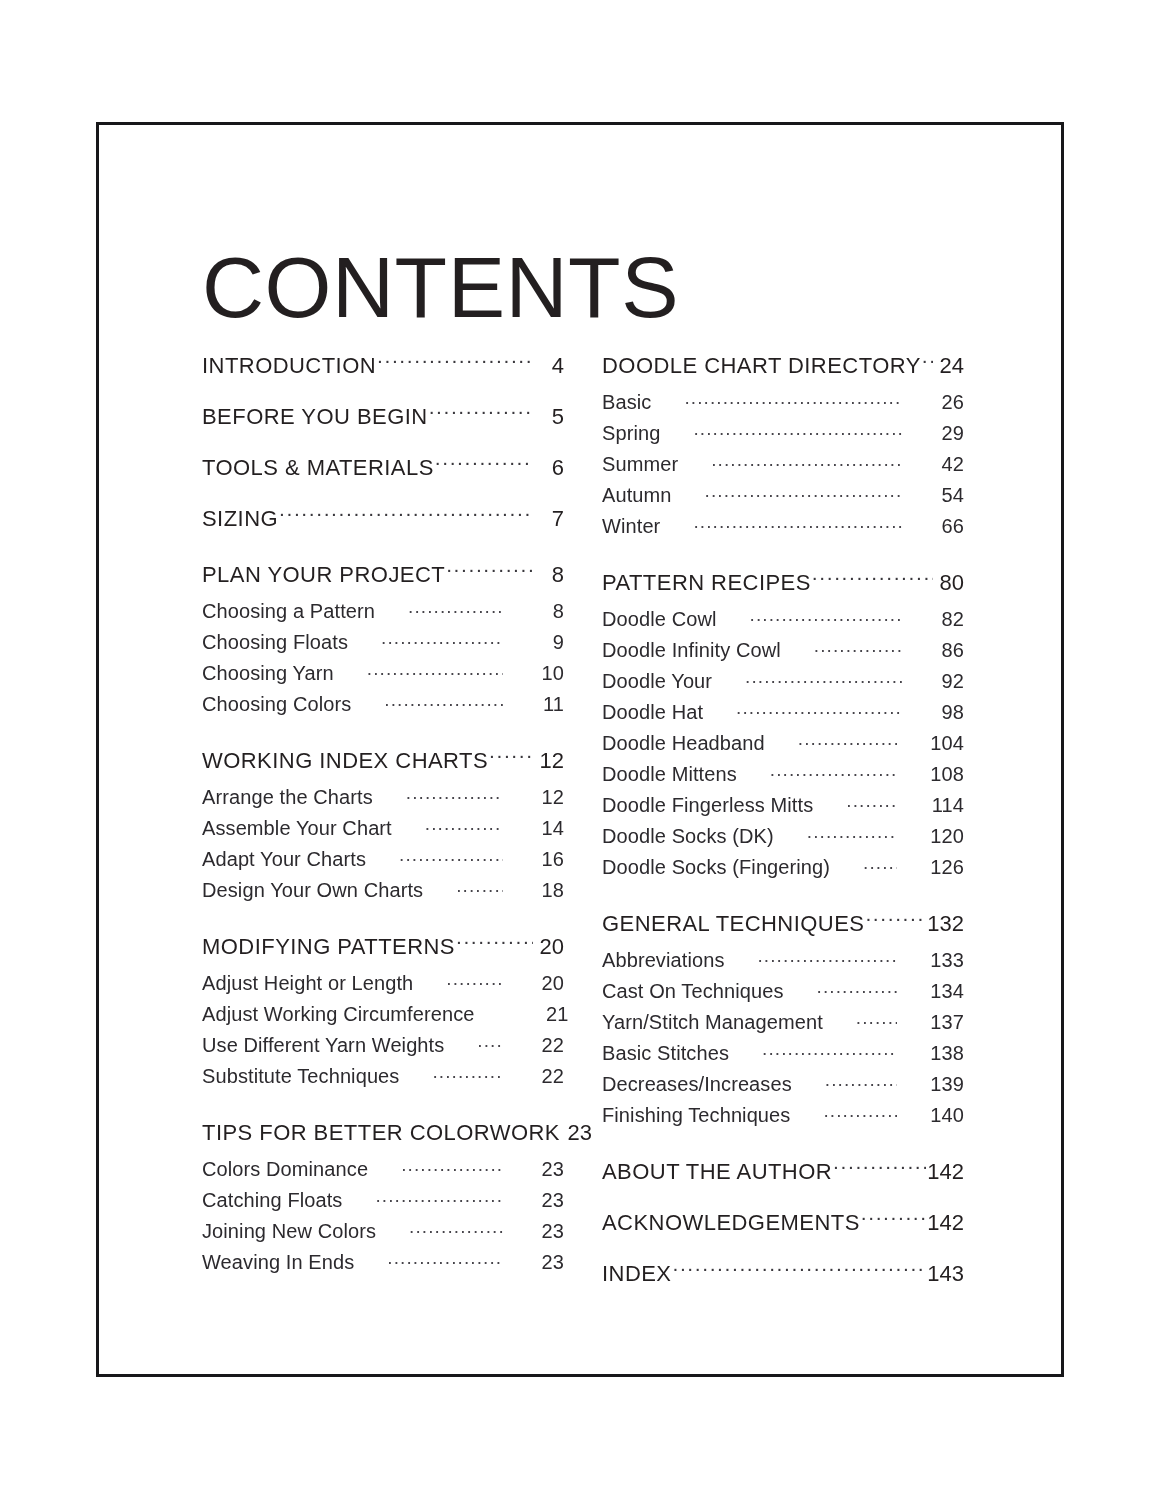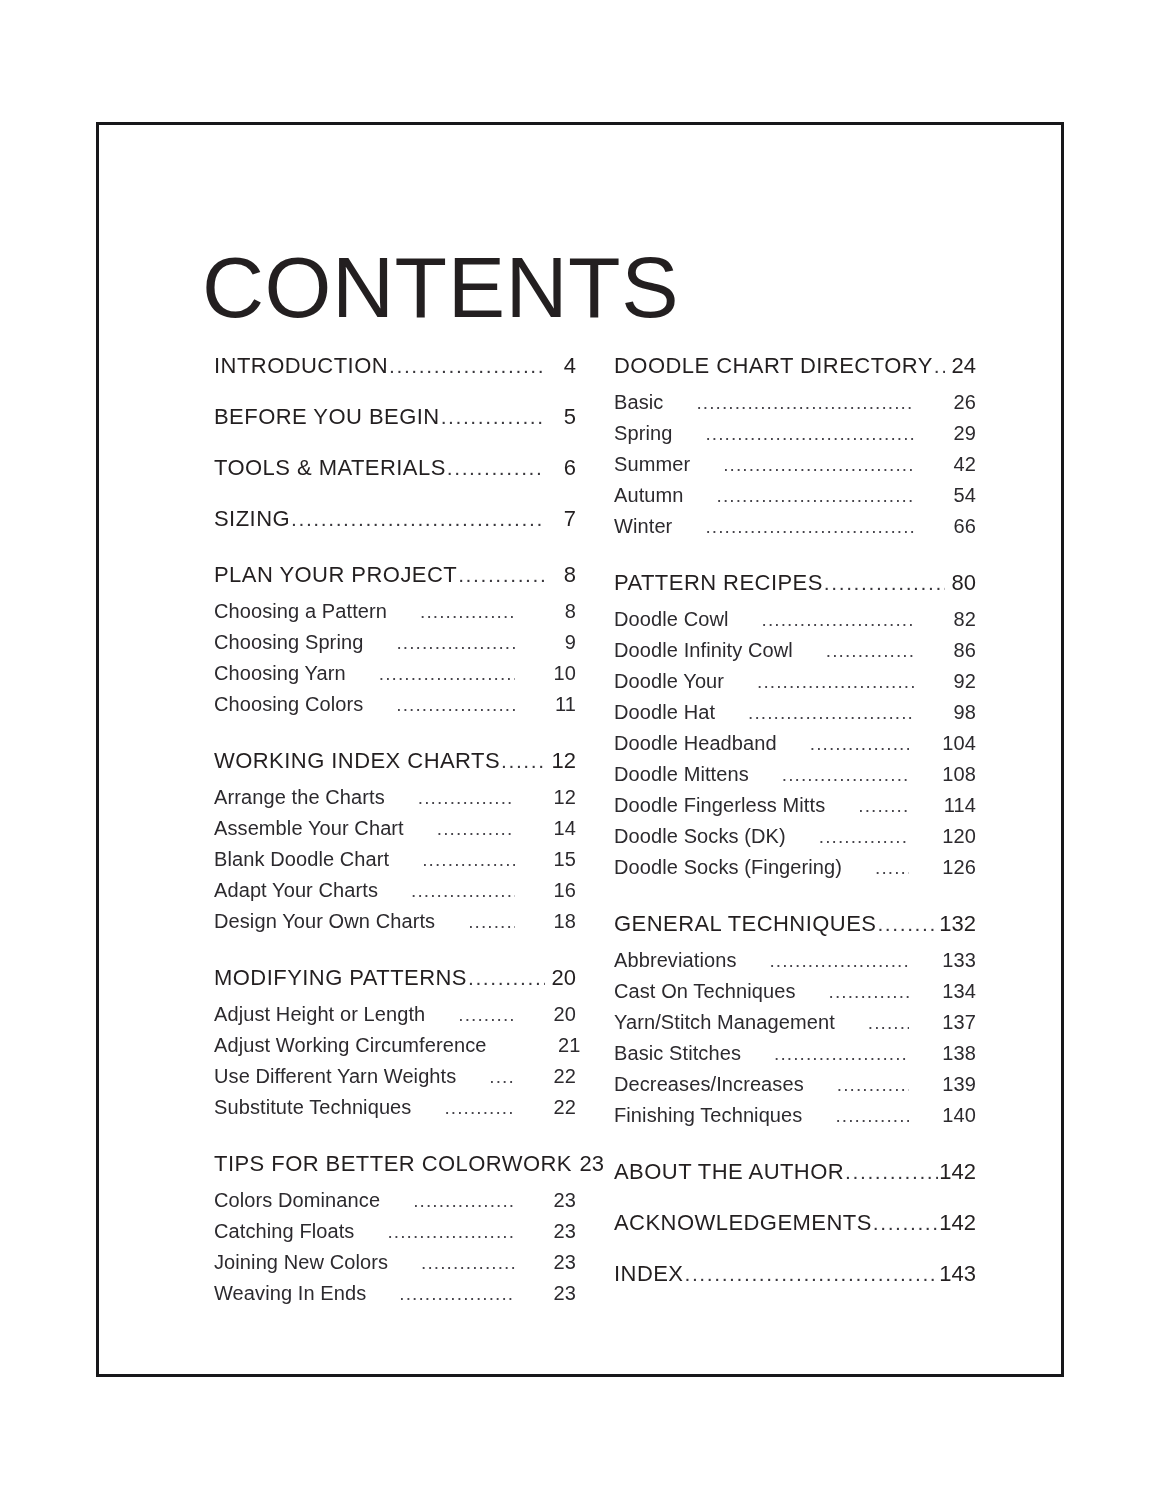--- a/index.html
+++ b/index.html
@@ -57,24 +57,23 @@
   .col {
     width: 362px;
     flex: 0 0 362px;
   }
 
   
   .group { margin-bottom: 0; }
 
   .entry {
     display: flex;
-    align-items: flex-end;
+    align-items: center;
     width: 100%;
     white-space: nowrap;
-    margin-left: 12px;
   }
 
   .entry .label {
     flex: 0 0 auto;
   }
   .entry .leader {
     flex: 1 1 auto;
     overflow: hidden;
     height: 1em;
     position: relative;
@@ -184,21 +183,21 @@
             <span class="label">PLAN YOUR PROJECT</span>
             <span class="leader"></span>
             <span class="num">8</span>
           </div>
           <div class="entry sub">
             <span class="label">Choosing a Pattern</span>
             <span class="leader"></span>
             <span class="num">8</span>
           </div>
           <div class="entry sub">
-            <span class="label">Choosing Spring</span>
+            <span class="label">Choosing Floats</span>
             <span class="leader"></span>
             <span class="num">9</span>
           </div>
           <div class="entry sub">
             <span class="label">Choosing Yarn</span>
             <span class="leader"></span>
             <span class="num">10</span>
           </div>
           <div class="entry sub">
             <span class="label">Choosing Colors</span>
@@ -215,25 +214,20 @@
           </div>
           <div class="entry sub">
             <span class="label">Arrange the Charts</span>
             <span class="leader"></span>
             <span class="num">12</span>
           </div>
           <div class="entry sub">
             <span class="label">Assemble Your Chart</span>
             <span class="leader"></span>
             <span class="num">14</span>
-          </div>
-          <div class="entry sub">
-            <span class="label">Blank Doodle Chart</span>
-            <span class="leader"></span>
-            <span class="num">15</span>
           </div>
           <div class="entry sub">
             <span class="label">Adapt Your Charts</span>
             <span class="leader"></span>
             <span class="num">16</span>
           </div>
           <div class="entry sub">
             <span class="label">Design Your Own Charts</span>
             <span class="leader"></span>
             <span class="num">18</span>

